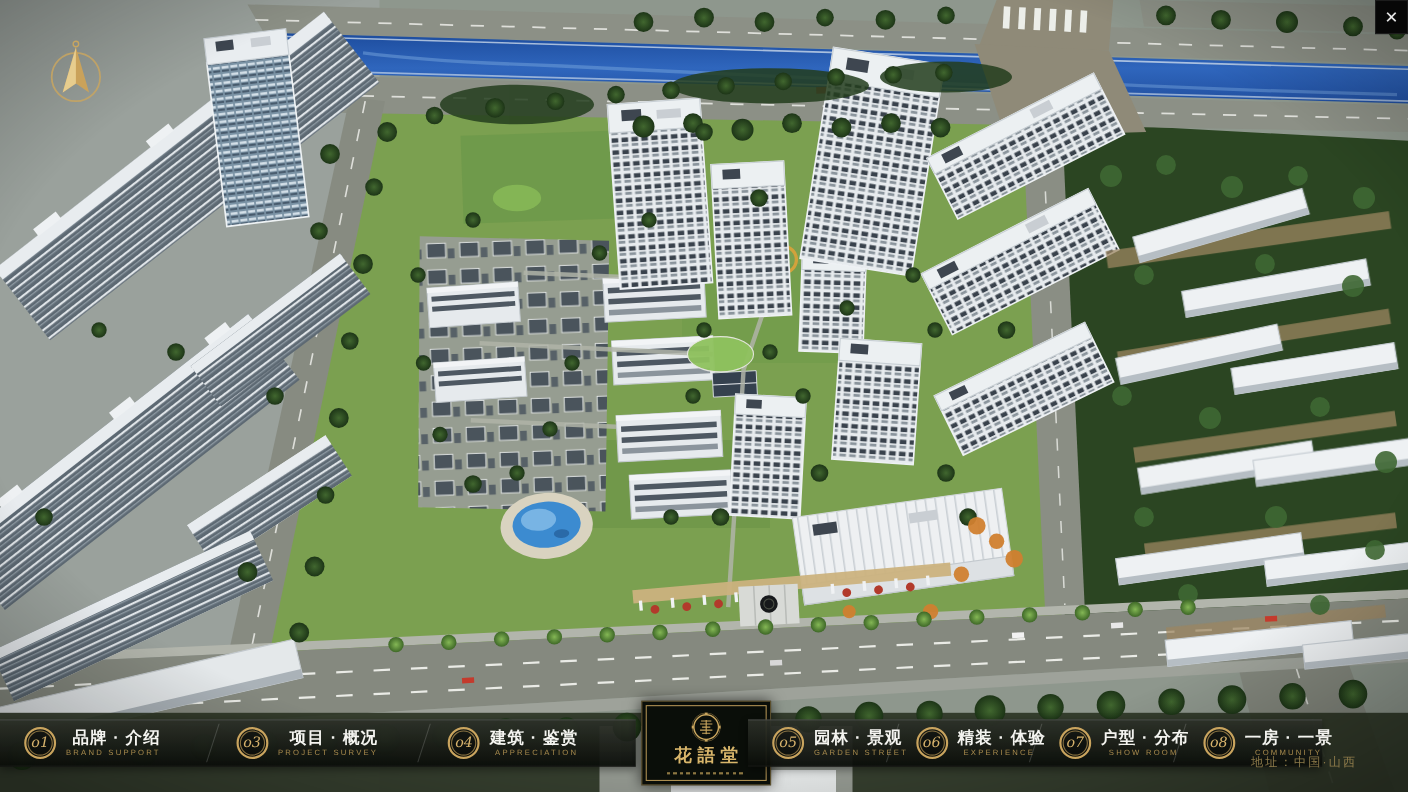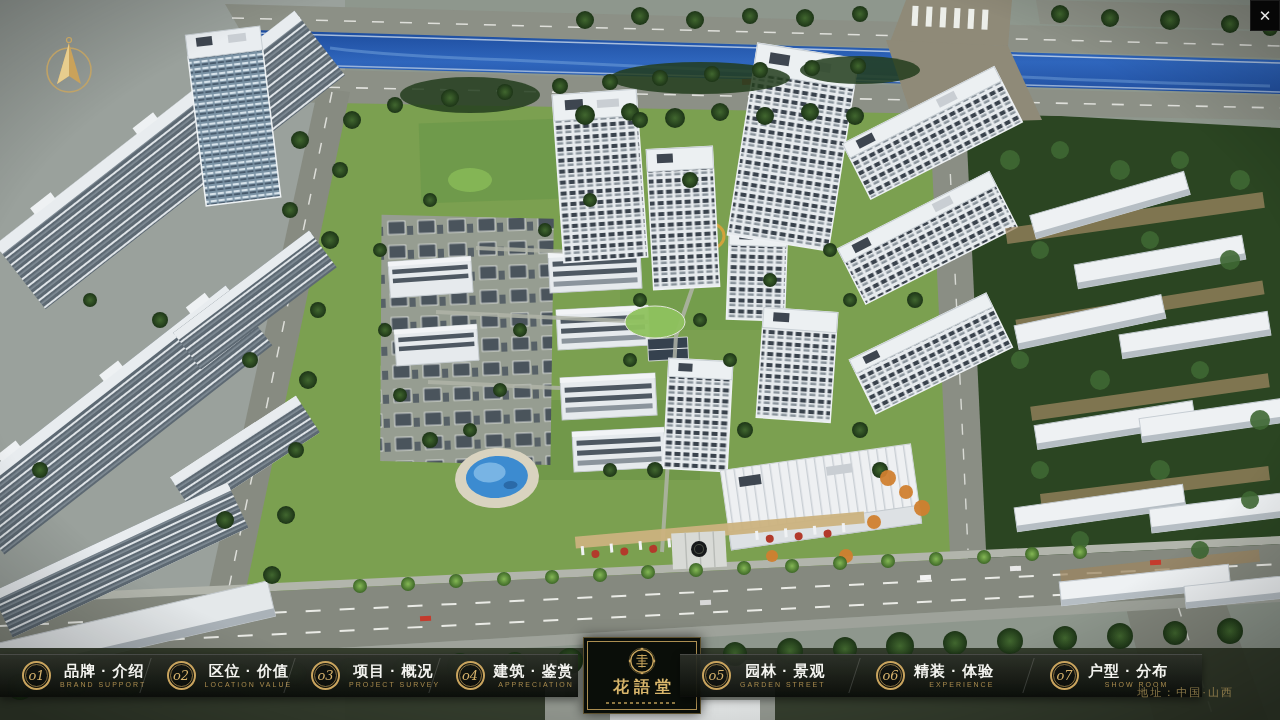--- a/index.html
+++ b/index.html
@@ -596,29 +596,20 @@
       <span class="badge">
           <i>o1</i>
         </span>
       <span class="labels">
           <b class="zh">品牌 · 介绍</b>
           <small class="en">BRAND SUPPORT</small>
         </span>
     </div>
     <div class="nav-item">
       <span class="badge">
-          <i>o2</i>
-        </span>
-      <span class="labels">
-          <b class="zh">区位 · 价值</b>
-          <small class="en">LOCATION VALUE</small>
-        </span>
-    </div>
-    <div class="nav-item">
-      <span class="badge">
           <i>o3</i>
         </span>
       <span class="labels">
           <b class="zh">项目 · 概况</b>
           <small class="en">PROJECT SURVEY</small>
         </span>
     </div>
     <div class="nav-item">
       <span class="badge">
           <i>o4</i>
@@ -665,17 +656,26 @@
     </div>
     <div class="nav-item">
       <span class="badge">
           <i>o7</i>
         </span>
       <span class="labels">
           <b class="zh">户型 · 分布</b>
           <small class="en">SHOW ROOM</small>
         </span>
     </div>
+    <div class="nav-item">
+      <span class="badge">
+          <i>o8</i>
+        </span>
+      <span class="labels">
+          <b class="zh">一房 · 一景</b>
+          <small class="en">COMMUNITY</small>
+        </span>
+    </div>
   </nav>
 
   <div class="address">地址：中国·山西</div>
 
 </div>
 
 </body></html>

